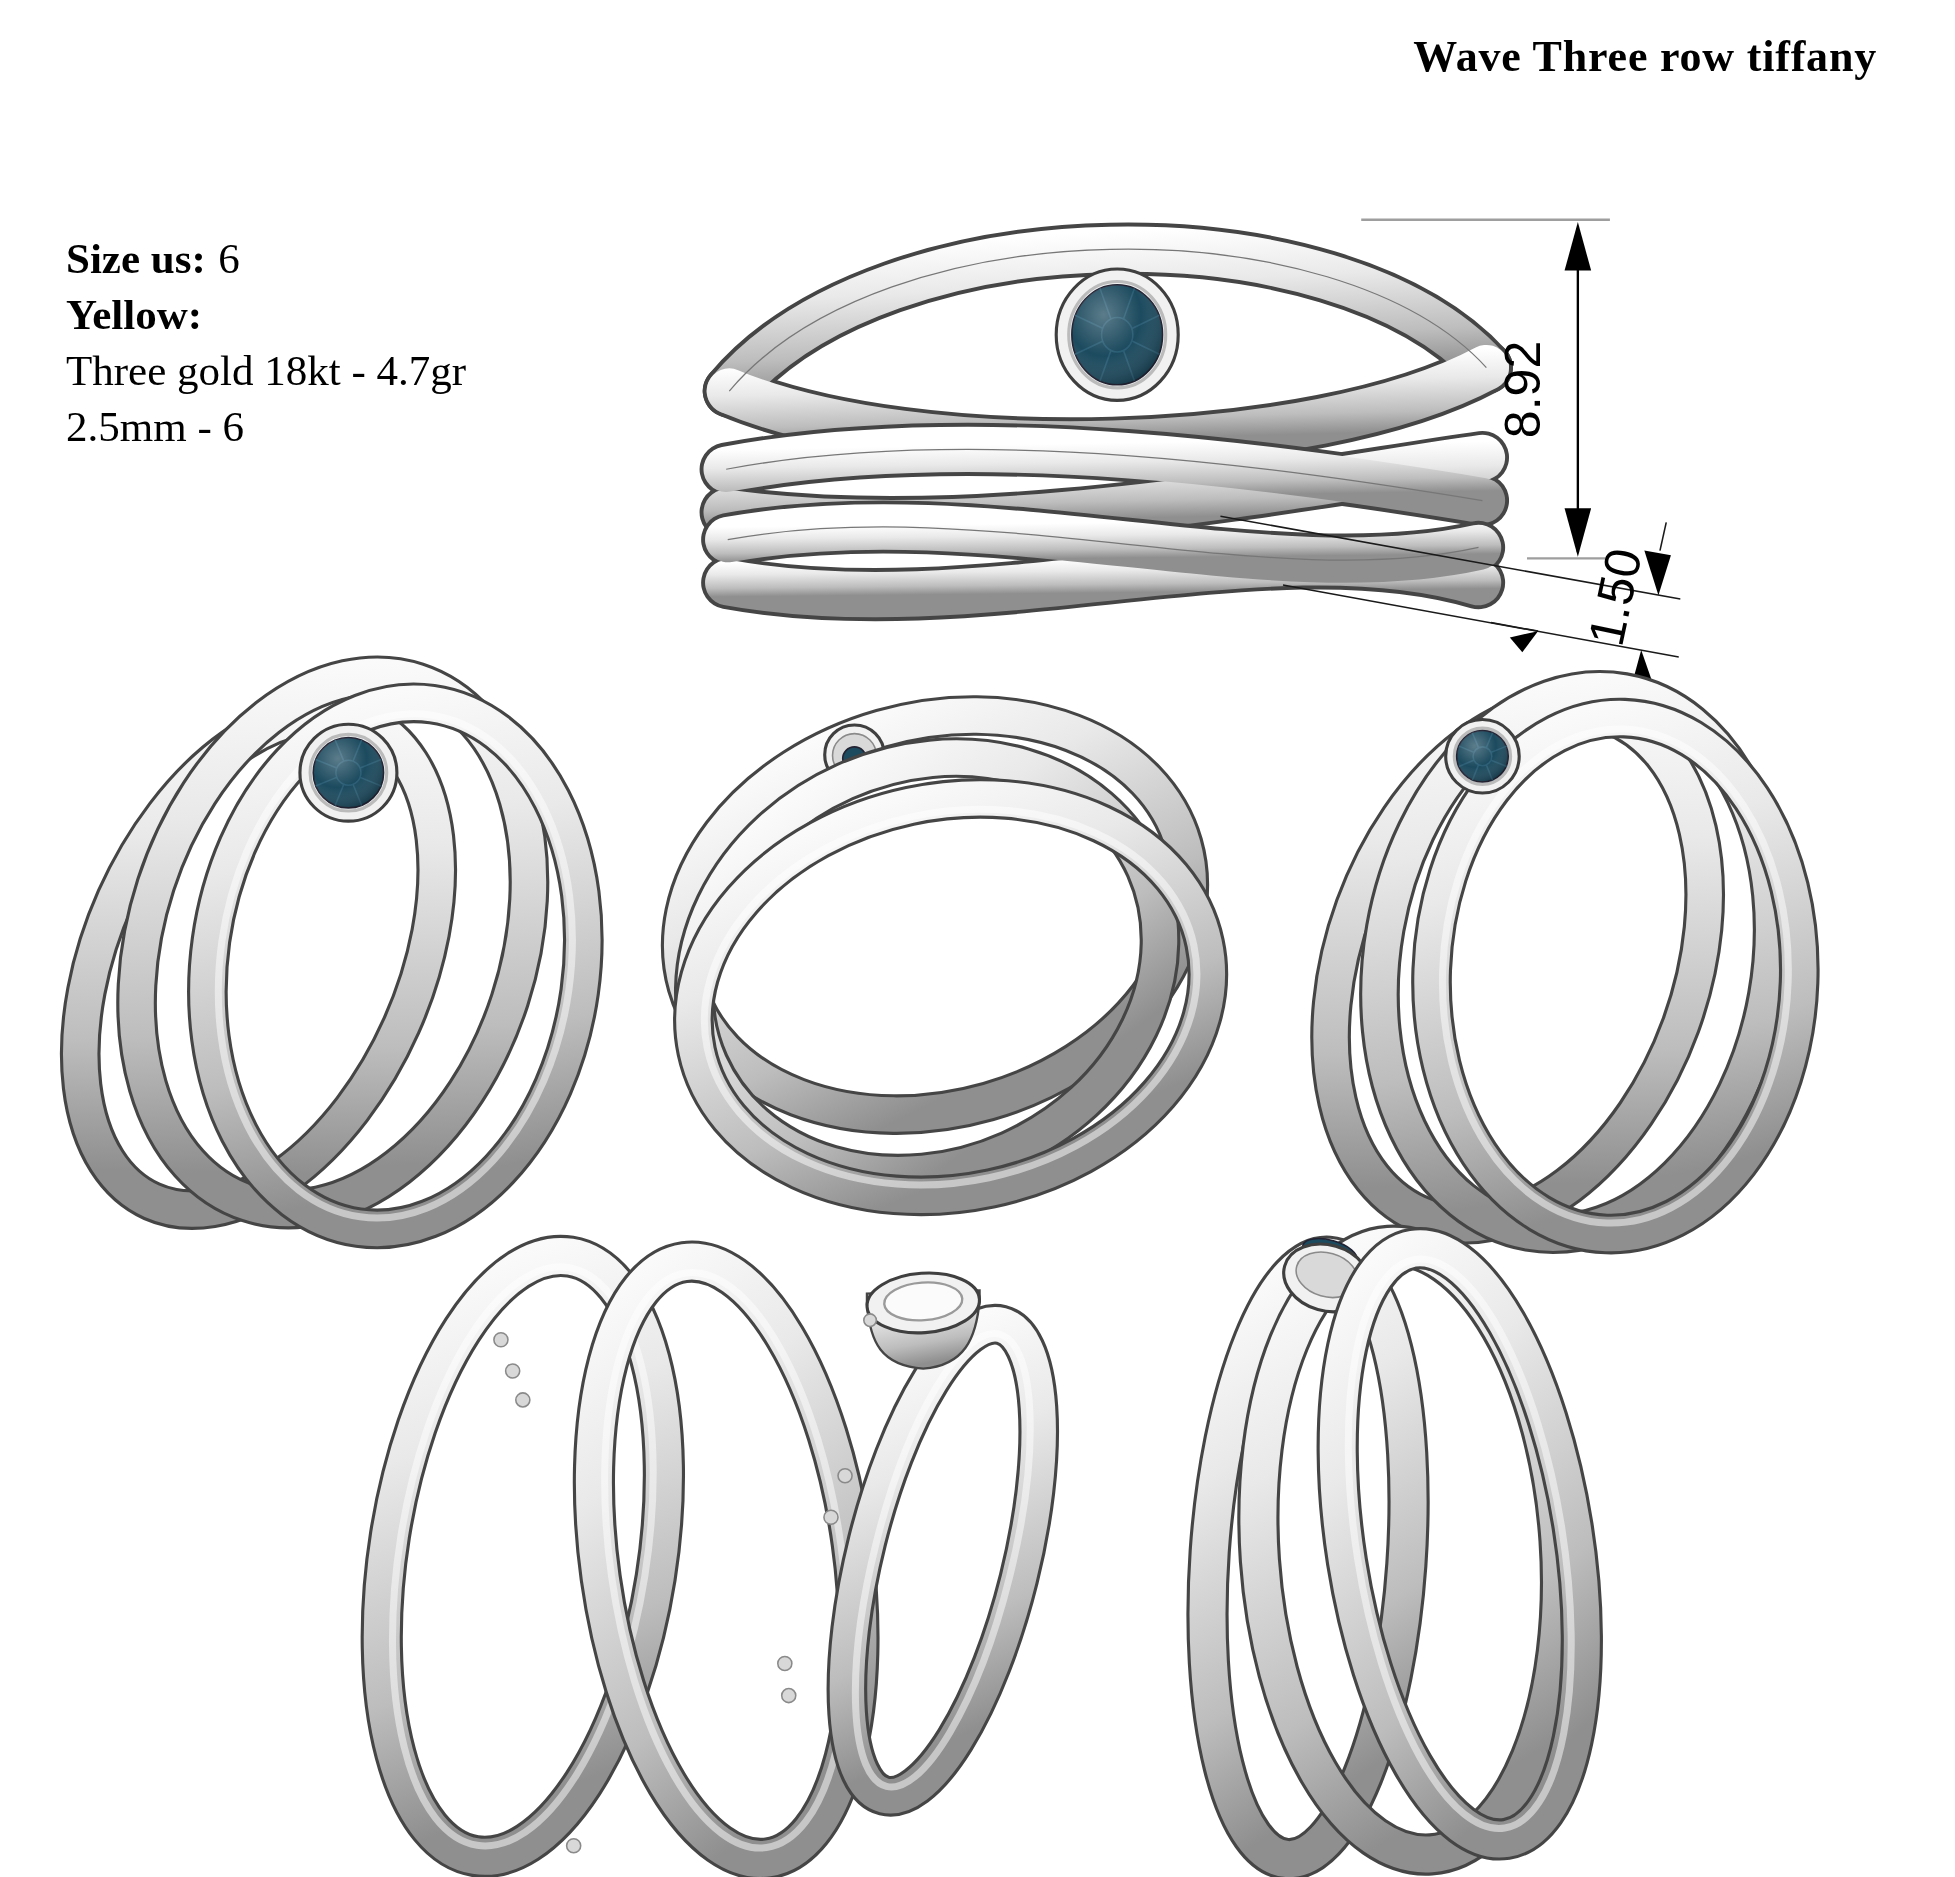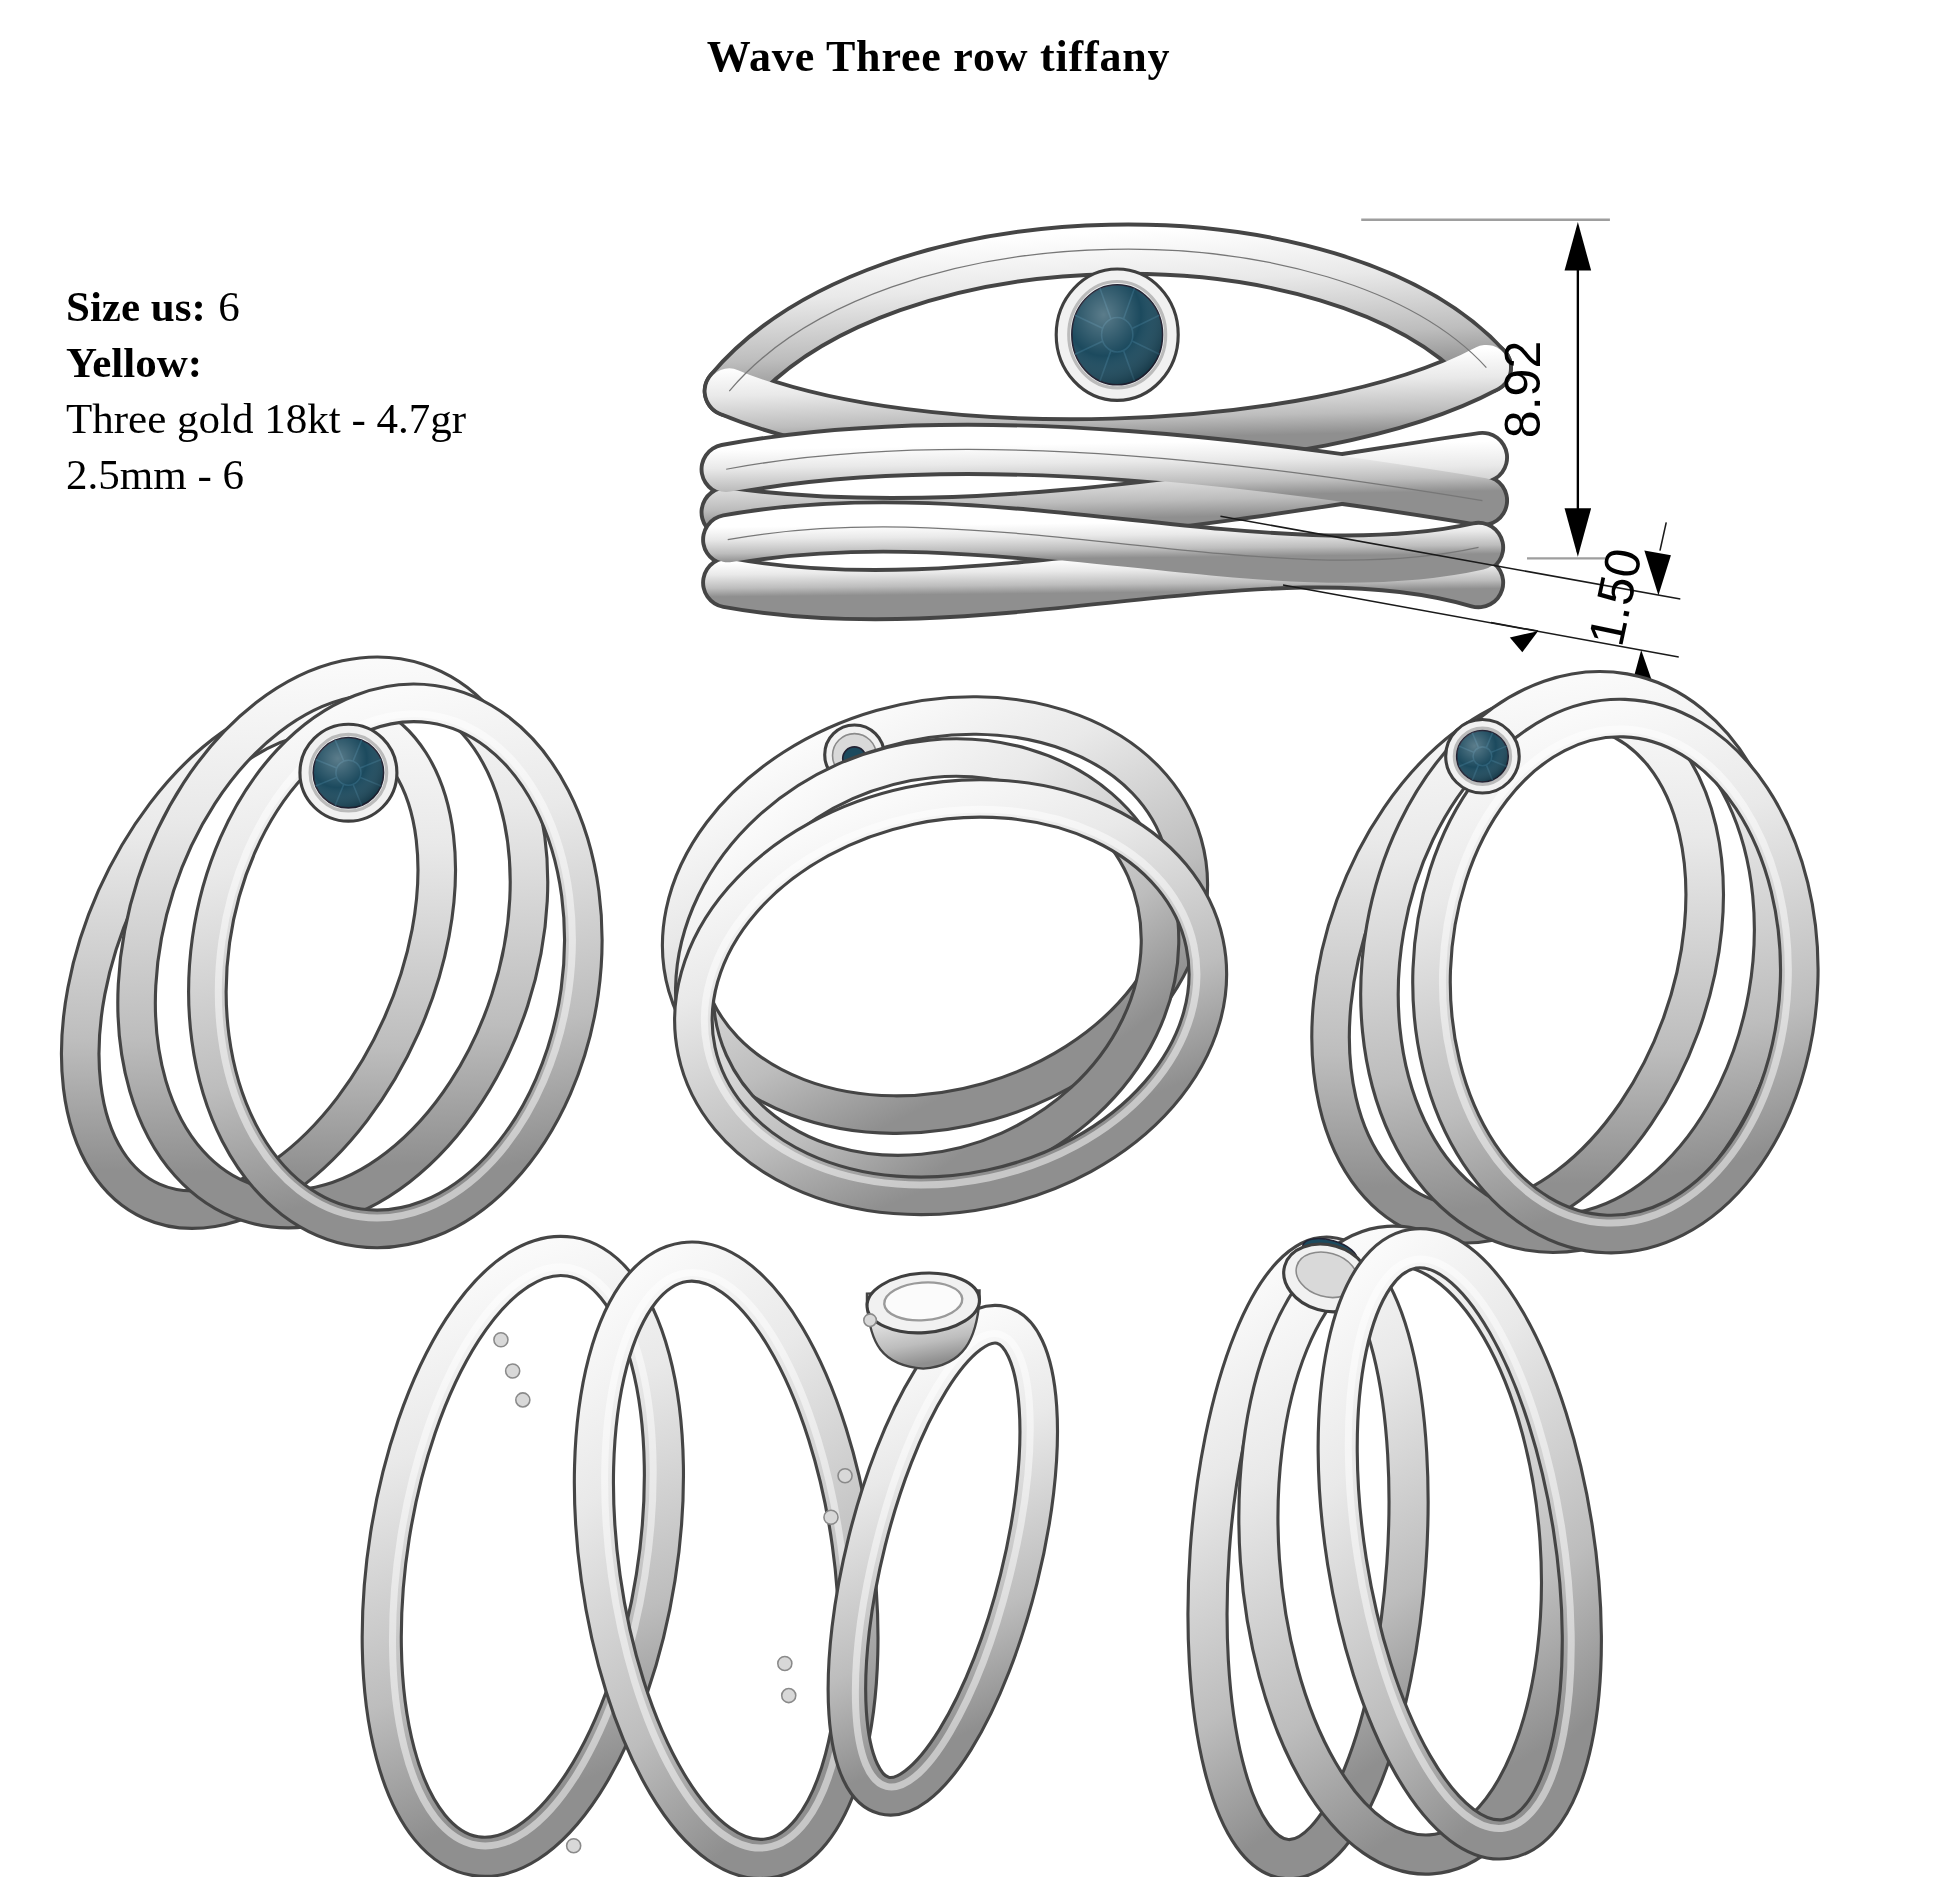--- a/index.html
+++ b/index.html
@@ -1,25 +1,25 @@
 <!DOCTYPE html>
 <html style="font-size:12.5px"><head>
 <meta charset="utf-8">
 <style>
   html,body{margin:0;padding:0;}
   body{
     width:1956px;height:1877px;position:relative;background:#ffffff;
     font-family:"Liberation Serif",serif;color:#000;overflow:hidden;
   }
   .title{
-    position:absolute;top:31px;left:0;width:1877px;text-align:center;
+    position:absolute;top:31px;left:0;width:1877px;text-align:right;
     font-size:44px;font-weight:bold;letter-spacing:0.8px;
   }
   .specs{
-    position:absolute;left:66px;top:231px;font-size:43px;line-height:56px;white-space:nowrap;margin-top:48px;
+    position:absolute;left:66px;top:231px;font-size:43px;line-height:56px;white-space:nowrap;
   }
   .specs .b{font-weight:bold;}
   .specs .val{margin-left:12.5px;}
   svg.scene{position:absolute;left:0;top:0;}
   
   .t-out{fill:none;stroke:#454545;stroke-linecap:round;}
   .t-fill{fill:none;stroke:url(#metalGrad);stroke-linecap:round;}
   .hi{fill:none;stroke:#ffffff;opacity:.5;stroke-linecap:round;}
   .seam{fill:none;stroke:#777777;stroke-width:1.6;}
   

